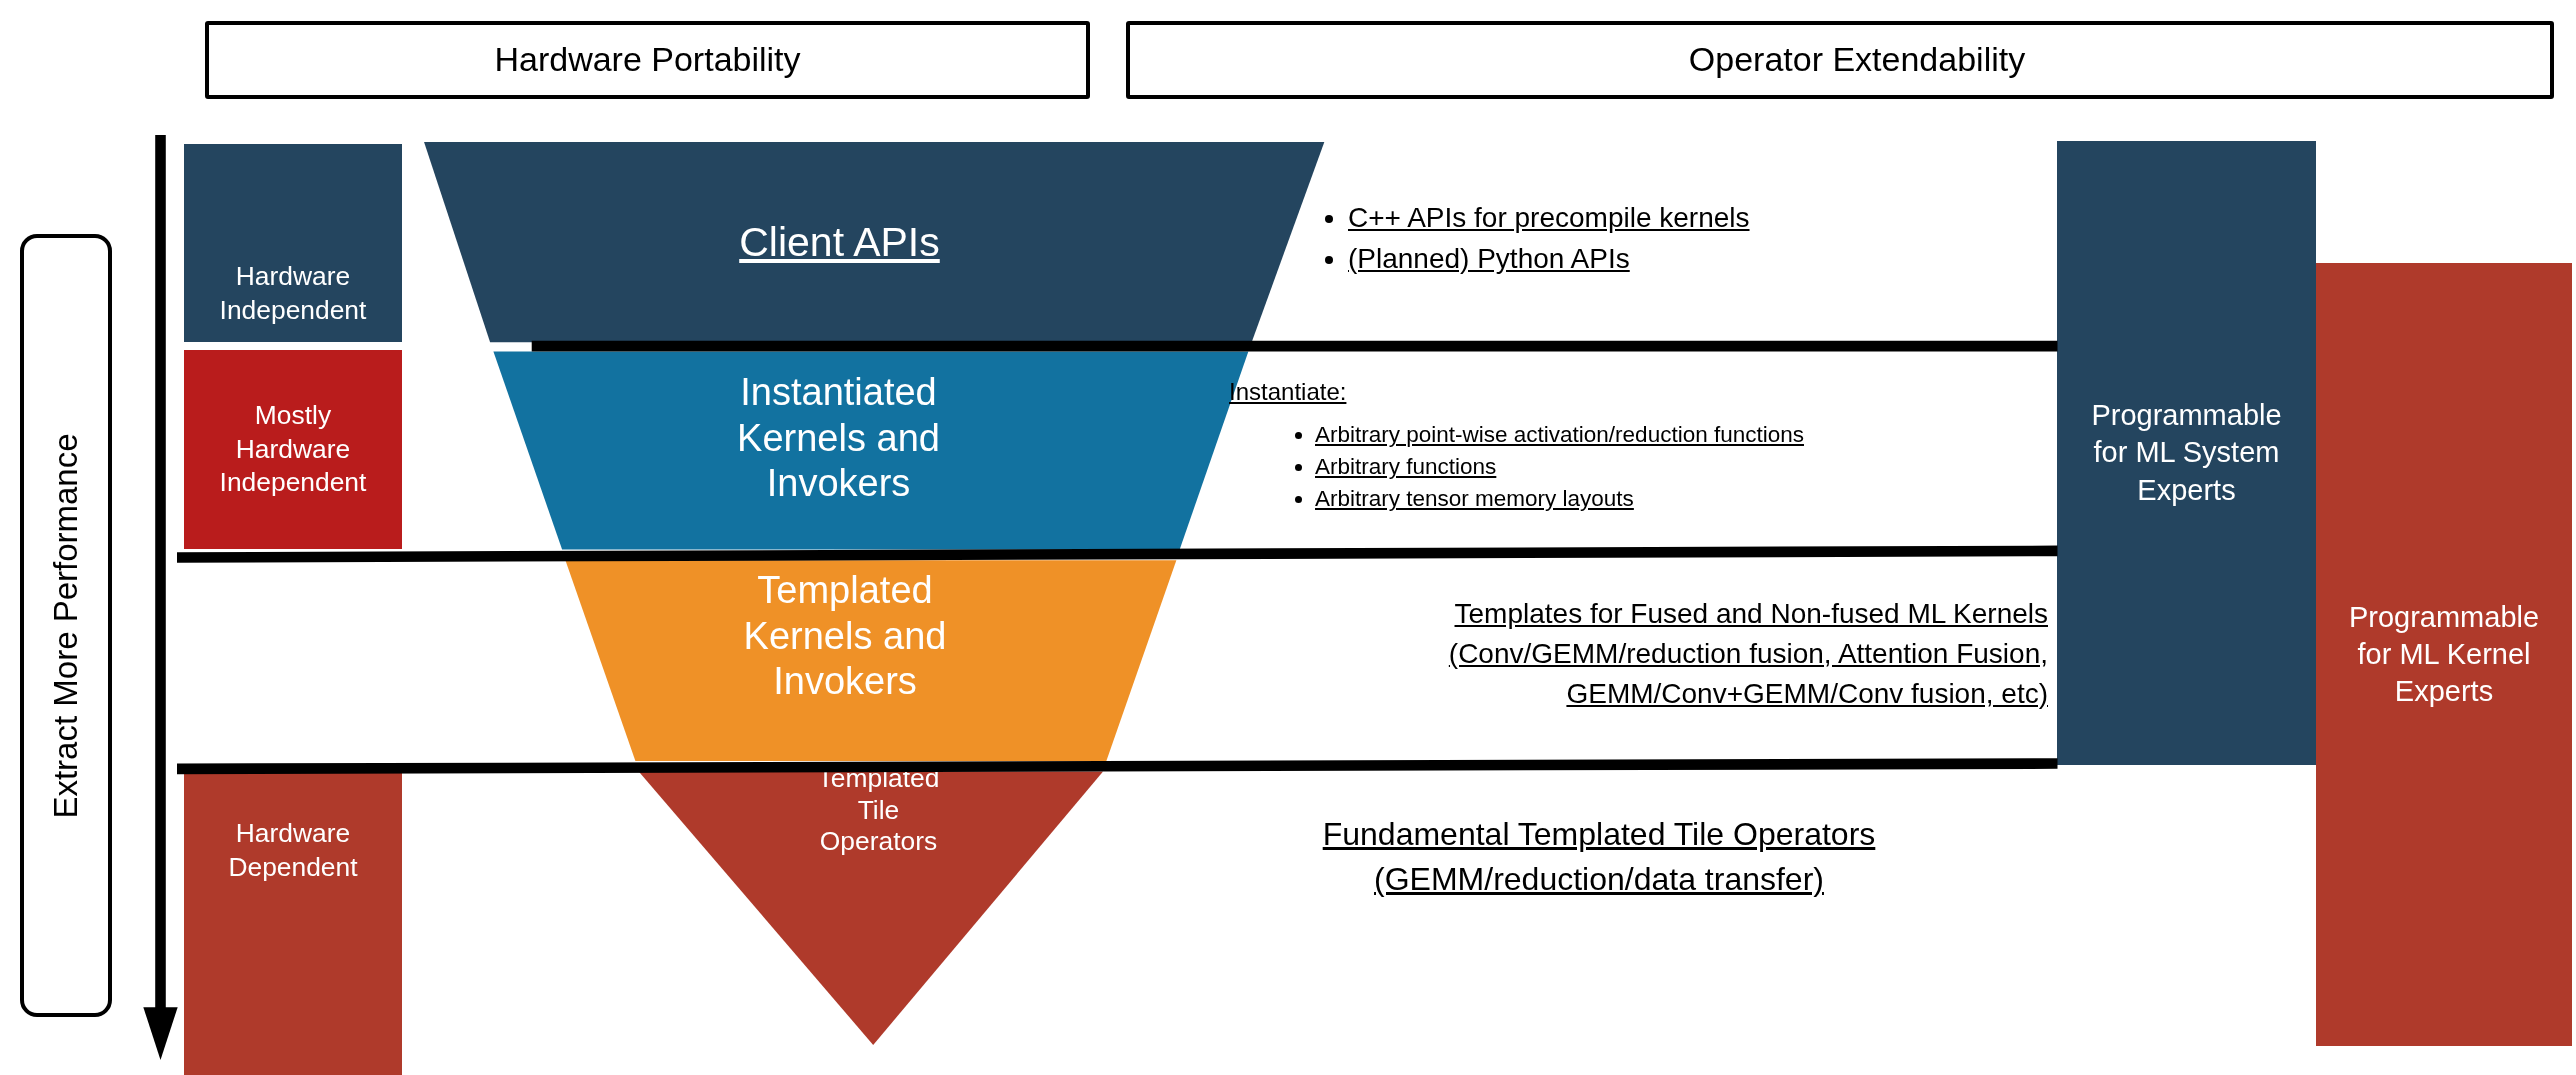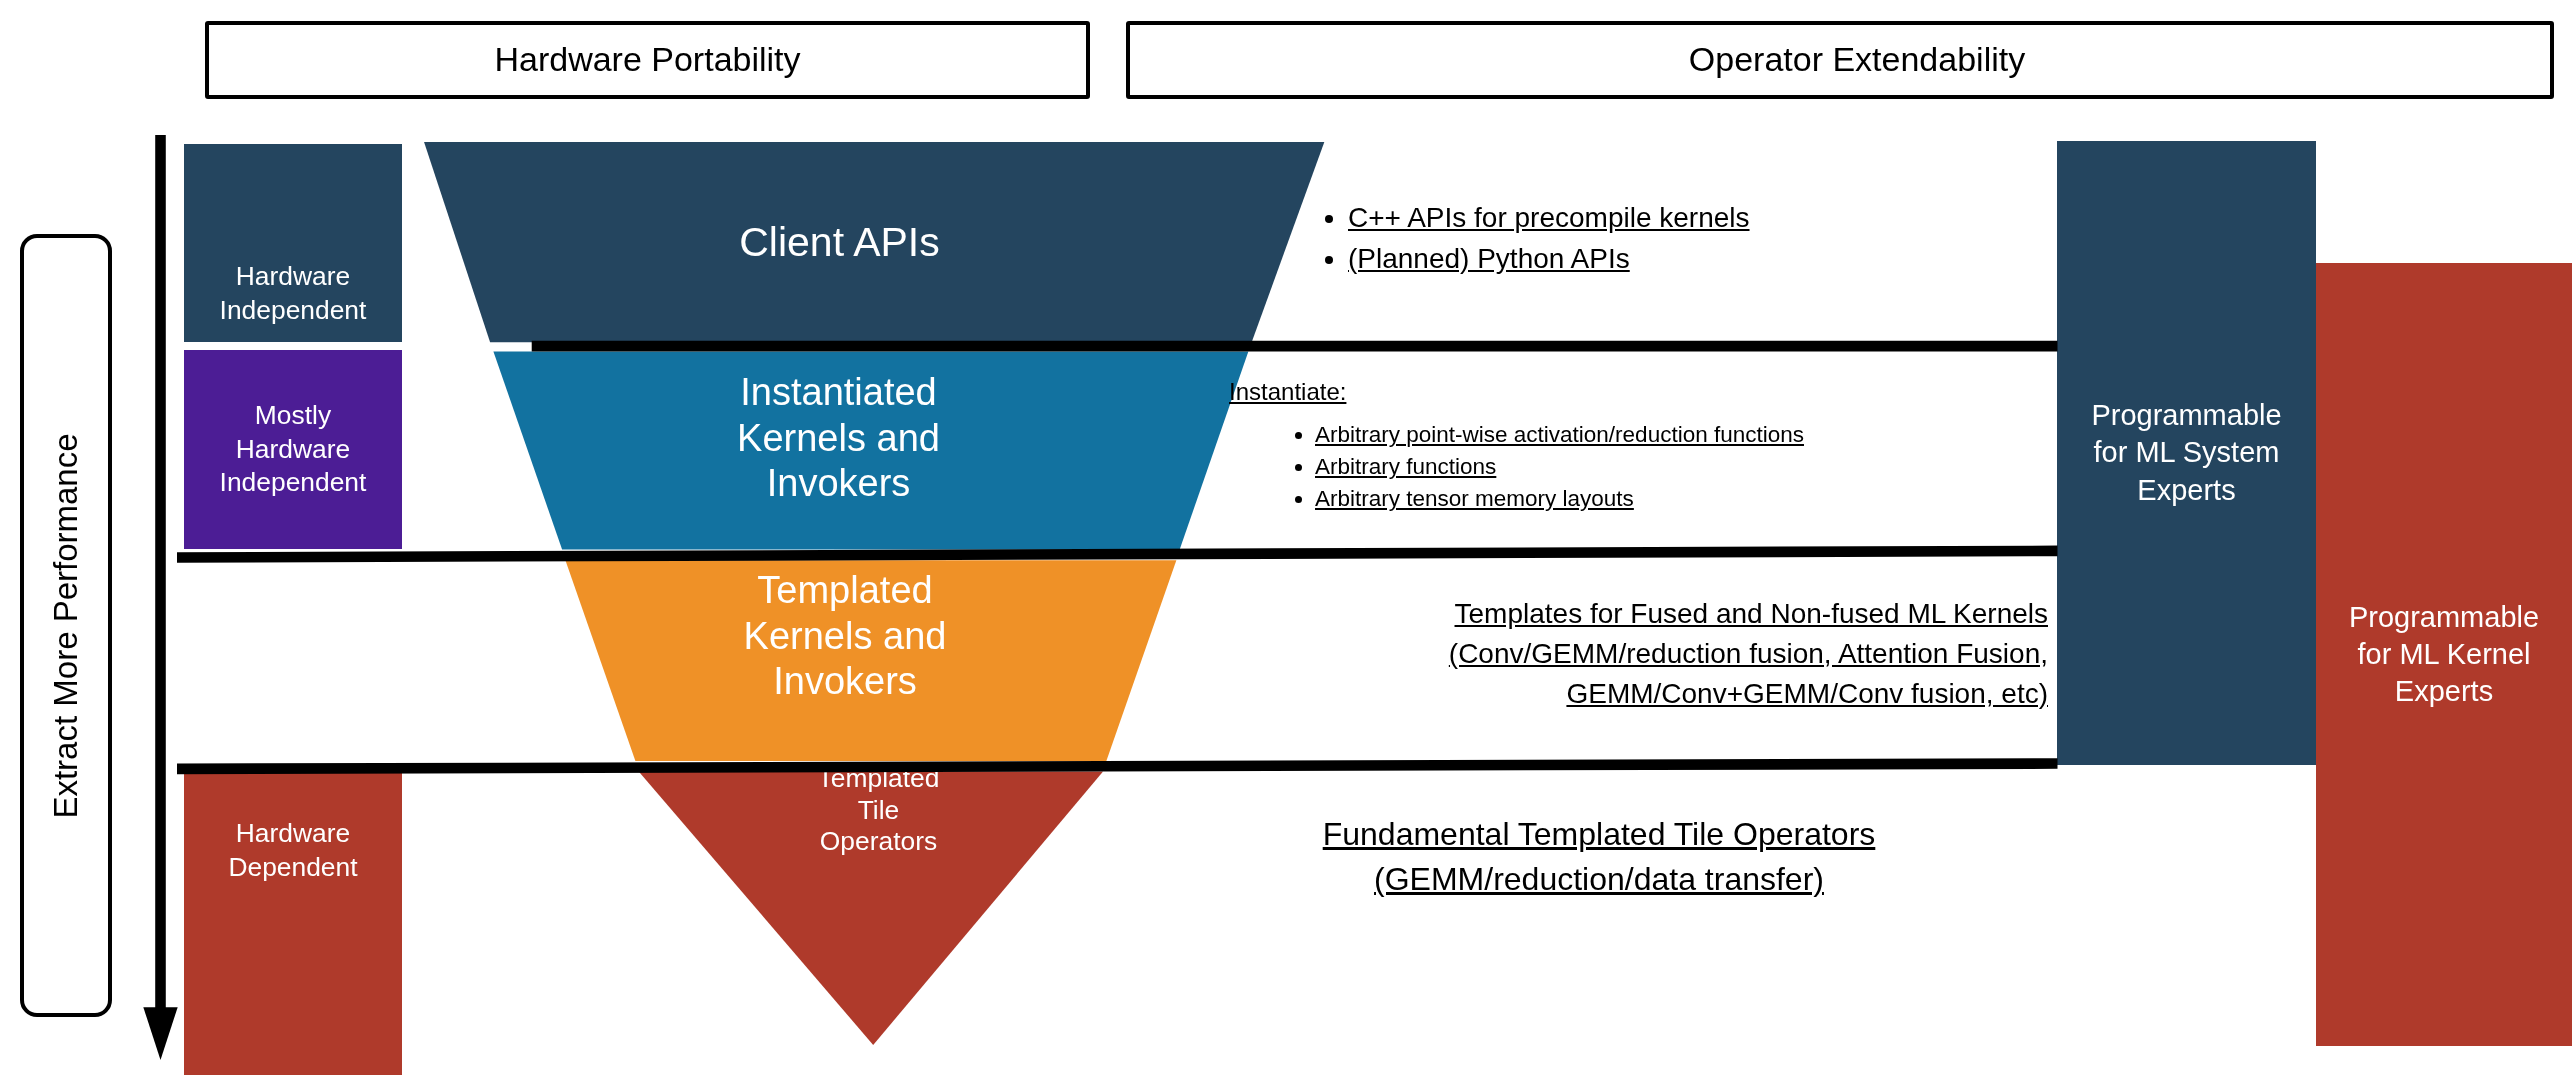--- a/index.html
+++ b/index.html
@@ -87,21 +87,21 @@
     padding: 0 4px;
   }
   #status-hw-independent {
     left: 184px; top: 144px; width: 218px; height: 198px;
     background: #24455F;
     align-items: flex-end;
     padding-bottom: 14.5px;
   }
   #status-mostly {
     left: 184px; top: 350px; width: 218px; height: 199px;
-    background: #4c1d95;
+    background: #b91c1c;
   }
   #status-hw-dependent {
     left: 184px; top: 771px; width: 218px; height: 304px;
     background: #AF3A2B;
     align-items: flex-start;
     padding-top: 46px;
   }
 
   
   #funnel-svg {
@@ -116,20 +116,21 @@
   .funnel-label {
     position: absolute;
     color: #ffffff;
     text-align: center;
     line-height: 1.2;
     font-family: "Liberation Sans", sans-serif;
   }
   #label-client-apis {
     left: 509px; top: 218px; width: 661px;
     font-size: 41px;
+    text-decoration: underline;
   }
   #label-instantiated {
     left: 594px; top: 370px; width: 489px;
     font-size: 38px;
   }
   #label-templated-kernels {
     left: 647px; top: 568px; width: 396px;
     font-size: 38px;
   }
   #label-templated-tile {

